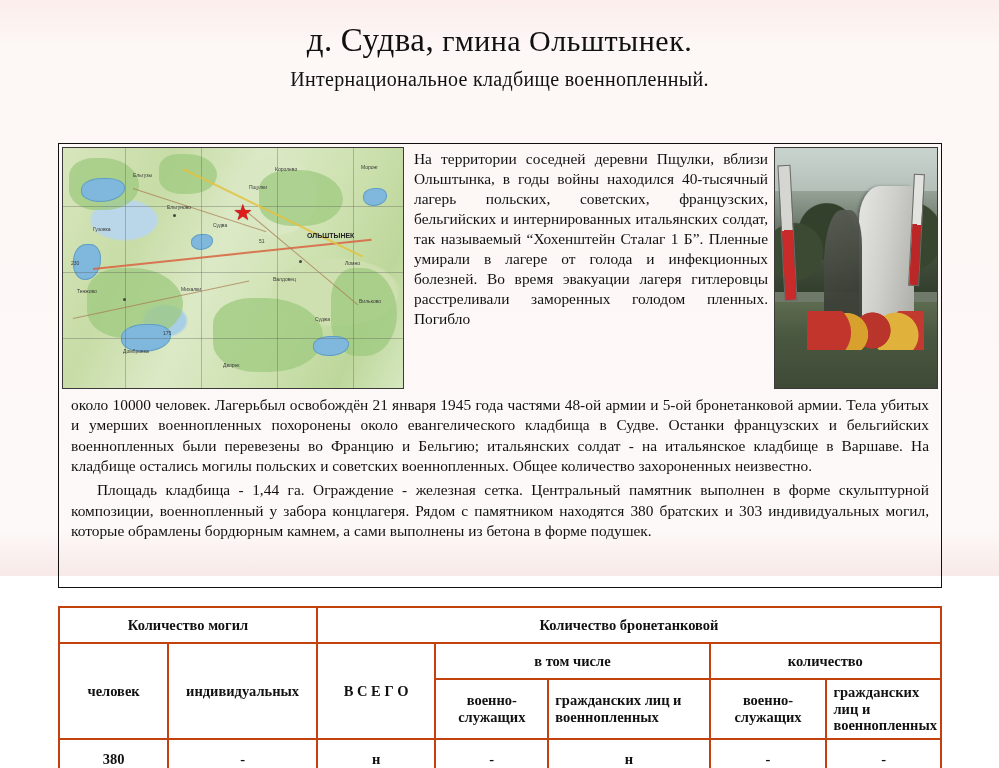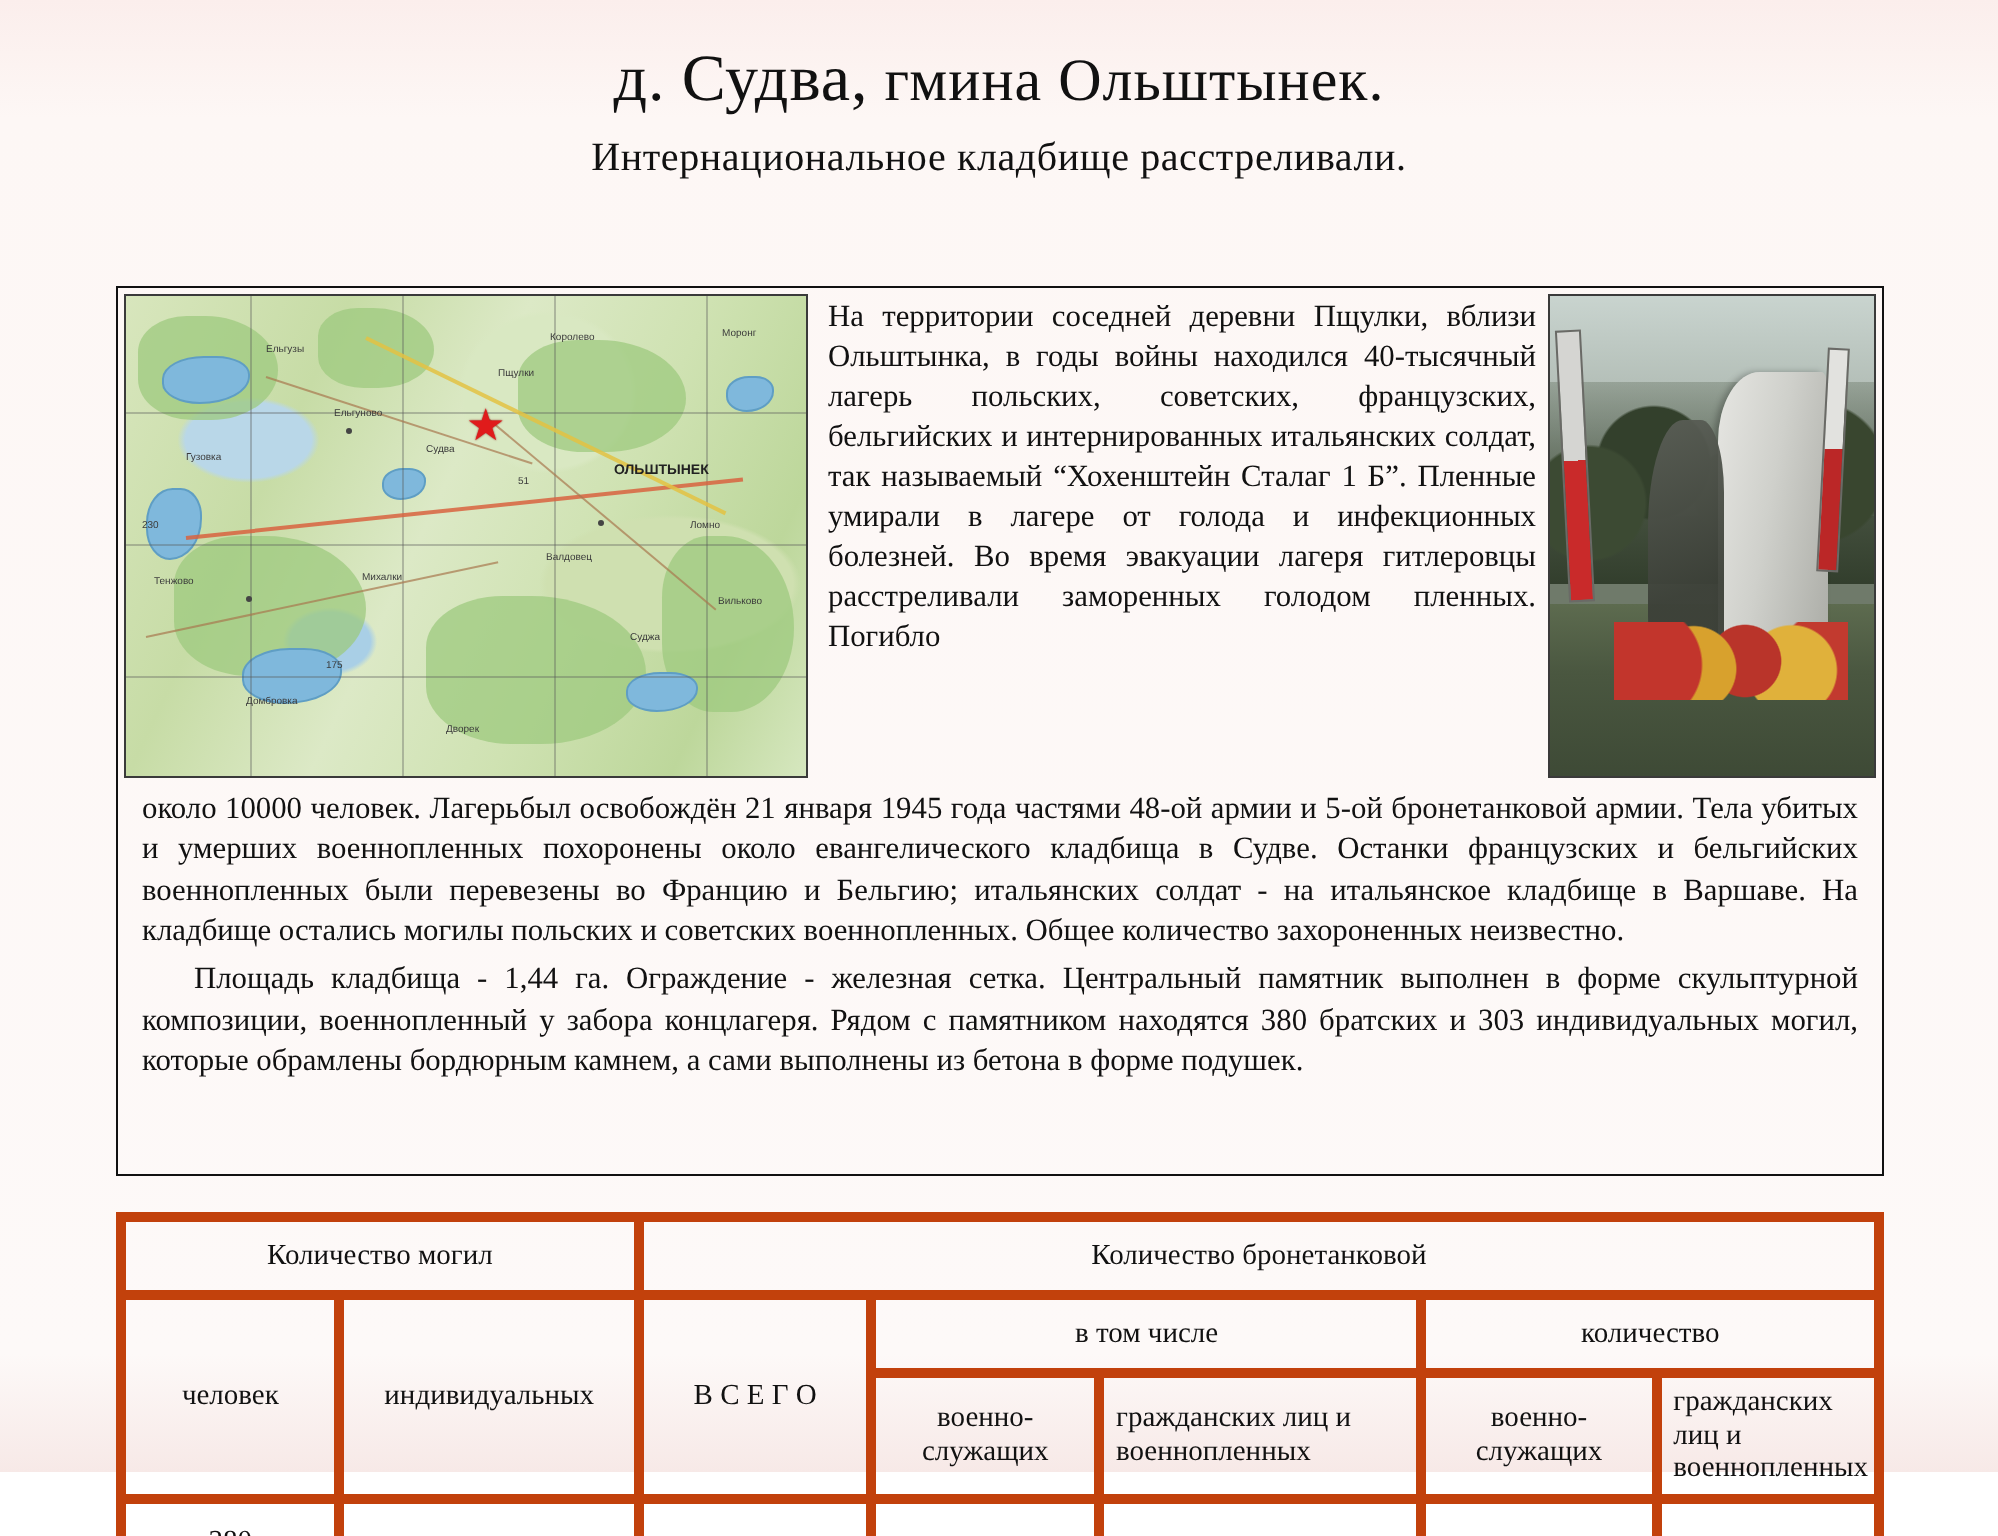--- a/index.html
+++ b/index.html
@@ -12,21 +12,21 @@
     height: 768px;
     font-family: "Liberation Serif", serif;
     color: #111;
     position: relative;
     overflow: hidden;
   }
   .page {
     position: absolute;
     left: 0; top: 0;
     width: 999px;
-    height: 736px;
+    height: 576px;
     background: #8b5cf6;
   }
   
   .page::before {
     content: "";
     position: absolute;
     inset: 0;
     background: linear-gradient(180deg, #fbeeec 0%, #fdf7f5 8%, #fdf9f8 92%, #f7e9e7 100%);
     pointer-events: none;
   }
@@ -264,44 +264,44 @@
     position: absolute;
     left: 58px;
     top: 606px;
     width: 884px;
     border-collapse: collapse;
     font-family: "Liberation Serif", serif;
     font-size: 14.5px;
     background: transparent;
   }
   table.grave-table td, table.grave-table th {
-    border: 5px solid #c2410c;
+    border: 2px solid #c2410c;
     text-align: center;
     vertical-align: middle;
     padding: 4px 3px;
-    font-weight: normal;
+    font-weight: bold;
   }
   .h-main { height: 26px; }
   .h-sub { height: 26px; }
   .h-leaf { height: 42px; line-height: 1.15; }
   .cell-values td { height: 30px; }
 </style>
 </head>
 <body>
 
 <div class="page">
   <div class="content">
 
     <div class="title-block">
       <div class="title-line1">
         <span class="big">д.</span>
         <span class="big">Судва,</span>
         <span>гмина Ольштынек.</span>
       </div>
-      <div class="subtitle">Интернациональное кладбище расстреливали.</div>
+      <div class="subtitle">Интернациональное кладбище военнопленный.</div>
     </div>
 
     <div class="body-frame">
 
       <div class="top-row">
 
         <div class="map">
           <div class="map-bg"></div>
 
           <div class="map-forest" style="left:6px; top:10px; width:70px; height:52px;"></div>

